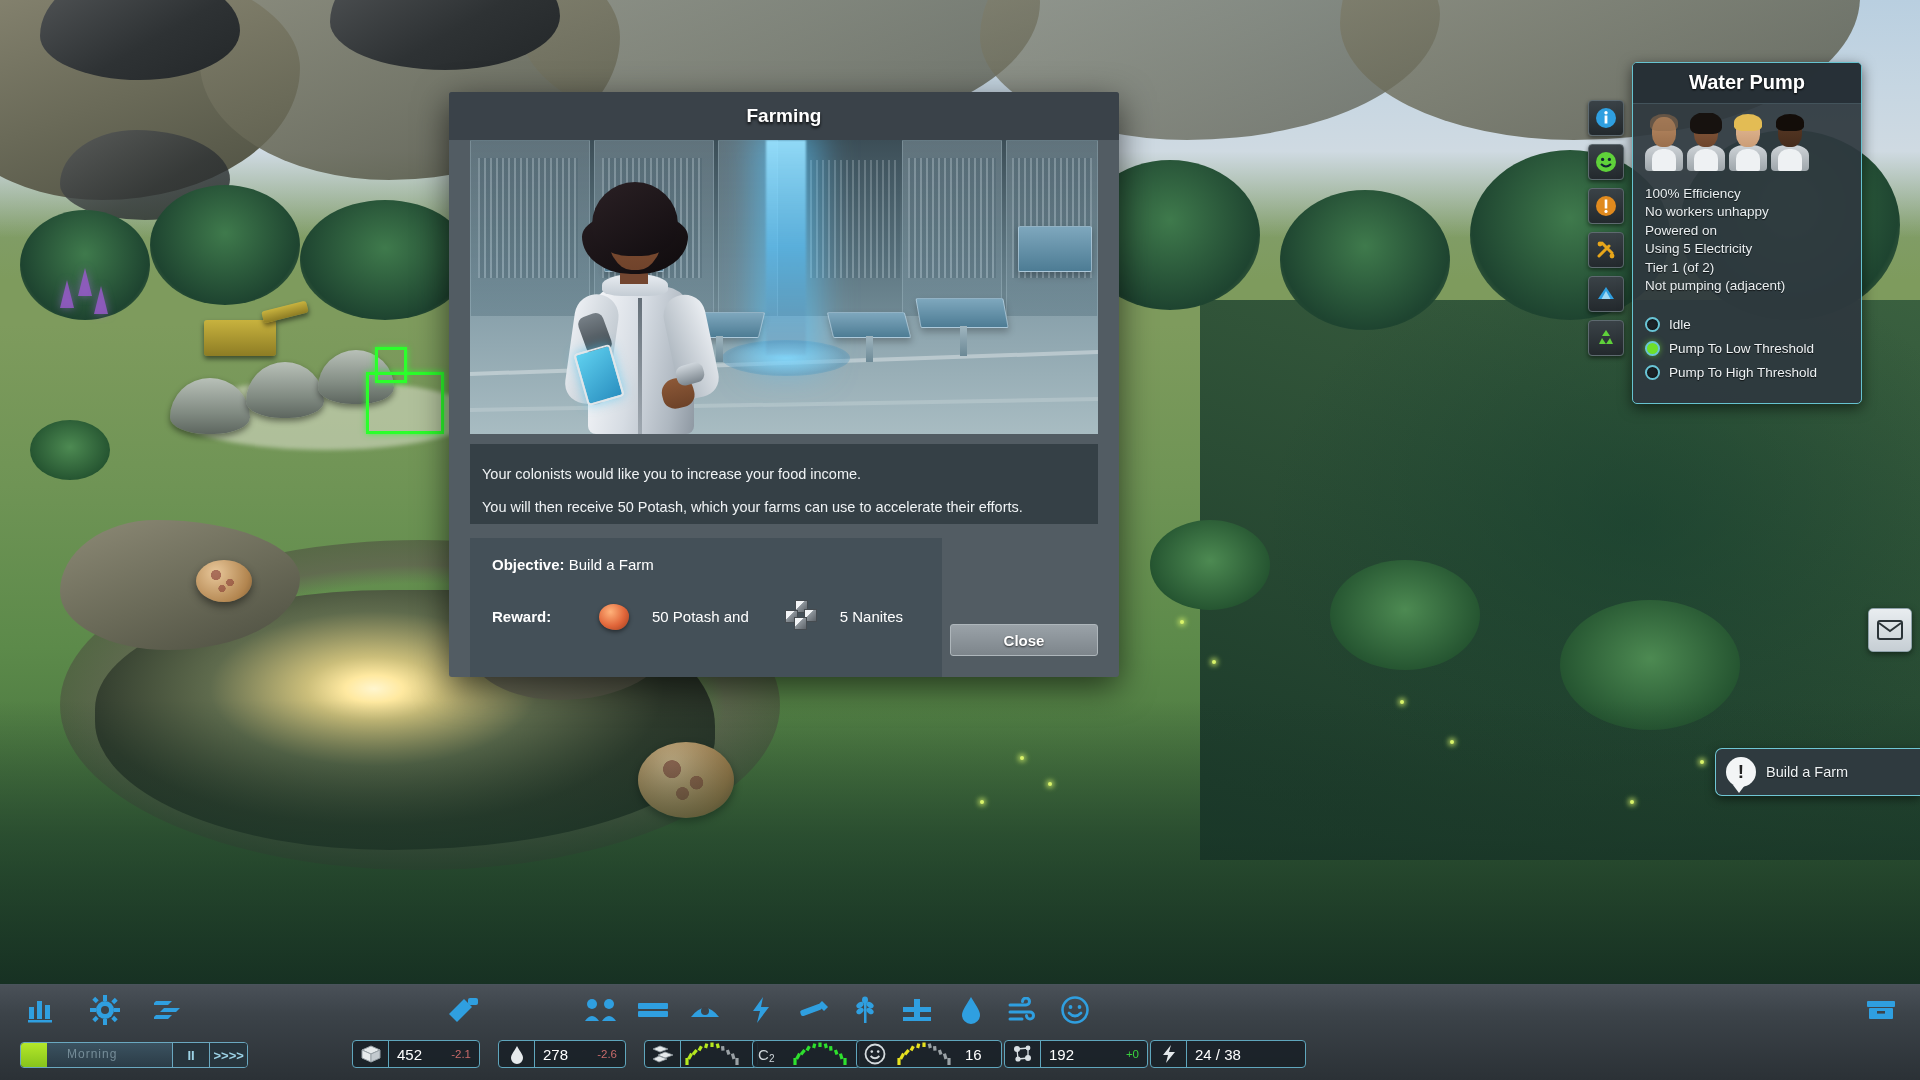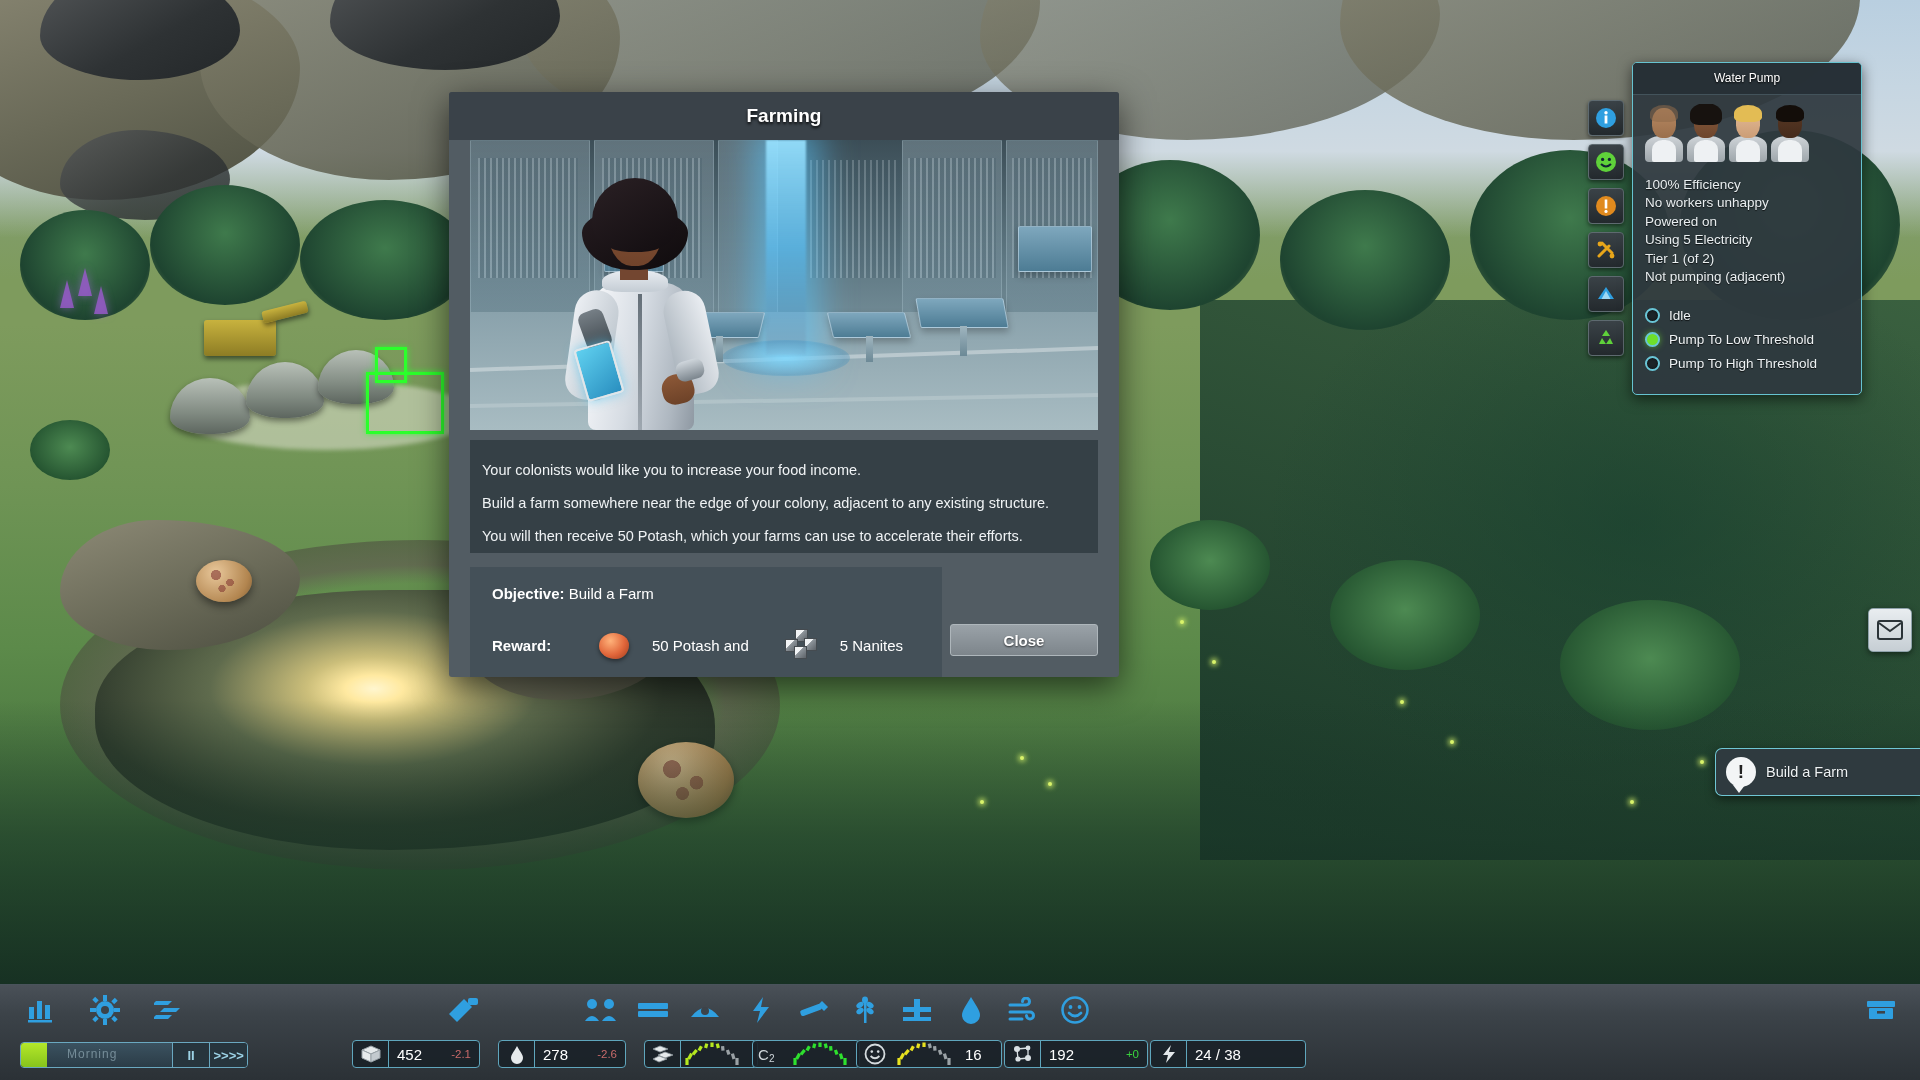--- a/index.html
+++ b/index.html
@@ -150,21 +150,21 @@
     width: 230px;
     background: rgba(46,56,62,0.93);
     border: 1px solid #66c3d0;
     border-radius: 5px;
     box-shadow: 0 4px 14px rgba(0,0,0,0.55);
     z-index: 40;
     overflow: hidden;
   }
   #wp-title {
     text-align: center;
-    color: #fff; font-size: 12px; font-weight: normal;
+    color: #fff; font-size: 20px; font-weight: bold;
     padding: 8px 0 9px;
     background: rgba(38,47,53,0.9);
     border-bottom: 1px solid rgba(120,150,160,0.35);
     text-shadow: 0 1px 2px #000;
   }
   #wp-workers {
     display: flex; padding: 9px 10px 4px 10px; gap: 0;
   }
   .worker {
     width: 42px; height: 58px;
@@ -689,21 +689,20 @@
       <div id="ch-hair"></div>
       <div id="ch-device"></div>
       <div id="ch-tablet"></div>
       <div id="ch-hand"></div>
       <div id="ch-cuff"></div>
     </div>
   </div>
 
   <div id="modal-text">
     <p>Your colonists would like you to increase your food income.</p>
-    <p>Build a farm somewhere near the edge of your colony, adjacent to any existing structure.</p>
     <p>You will then receive 50 Potash, which your farms can use to accelerate their efforts.</p>
   </div>
 
   <div id="objective-card">
     <div class="obj-row">
       <b>Objective:</b>
       <span>Build a Farm</span>
     </div>
     <div id="reward-row">
       <span id="reward-label">Reward:</span>

